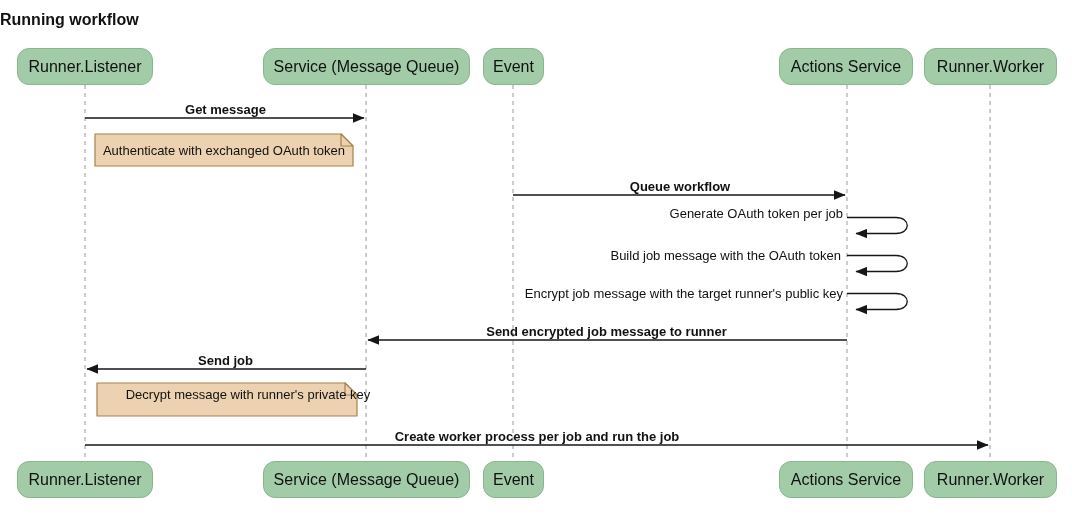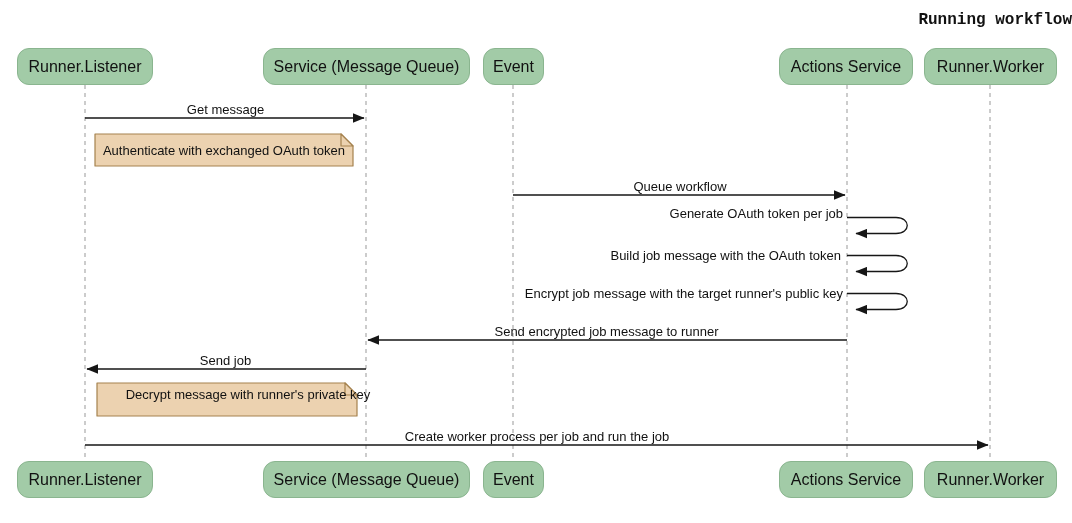--- a/index.html
+++ b/index.html
@@ -13,25 +13,24 @@
     width: 1072px;
     height: 523px;
     background: #ffffff;
     overflow: hidden;
   }
   .title {
     position: absolute;
     top: 11px;
     left: 0;
     width: 1072px;
-    text-align: right;
+    text-align: left;
     font-size: 16px;
     font-weight: bold;
     color: #111111;
-    font-family: Liberation Mono, monospace;
   }
   .svg-layer {
     position: absolute;
     top: 0;
     left: 0;
   }
   .participant {
     position: absolute;
     height: 37px;
     background: var(--participant-fill, #a2cba7);
@@ -44,21 +43,21 @@
     font-size: 16px;
     color: #111111;
     white-space: nowrap;
   }
   .msg-label {
     position: absolute;
     font-size: 13px;
     color: #111111;
     white-space: nowrap;
   }
-  .msg-center { text-align: center; }
+  .msg-center { text-align: center; font-weight: bold; }
   .msg-right  { text-align: right; }
   .note-text {
     position: absolute;
     font-size: 13px;
     color: #111111;
     display: flex;
     align-items: center;
     justify-content: center;
     white-space: nowrap;
     border-radius: 7px;

